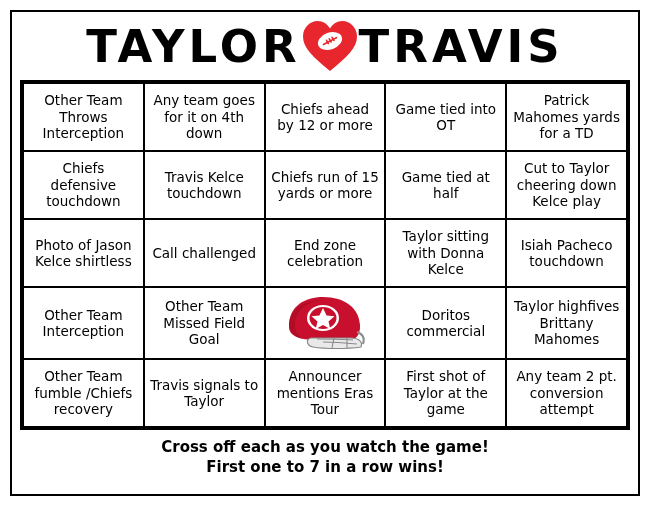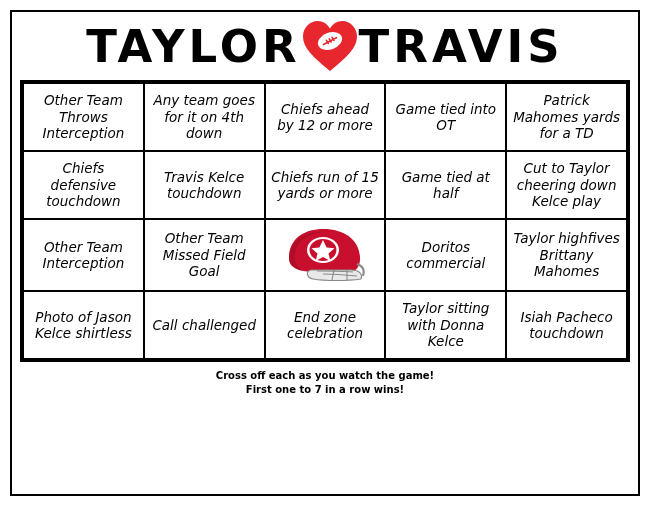--- a/index.html
+++ b/index.html
@@ -64,21 +64,20 @@
     width: 58px;
     height: 54px;
   }
   .grid-wrap {
     position: relative;
     z-index: 2;
     width: 610px;
     margin-top: 2px;
     border: 2px solid #000;
     box-sizing: border-box;
-    font-style: italic;
   }
   table.bingo {
     border-collapse: collapse;
     width: 100%;
     table-layout: fixed;
   }
   table.bingo td {
     border: 2px solid #000;
     width: 20%;
     height: 68px;
@@ -107,21 +106,21 @@
   .footer {
     position: relative;
     z-index: 2;
     width: 610px;
     margin-top: 7px;
     text-align: center;
   }
   .footer div {
     font-family: "DejaVu Sans", sans-serif;
     font-weight: bold;
-    font-size: 10px;
+    font-size: 15px;
     line-height: 1.35;
     color: #000;
   }
 </style>
 </head>
 <body>
 
 <div class="card">
 
   <div class="outer-border"></div>
@@ -152,20 +151,27 @@
           <td>Chiefs ahead by 12 or more</td>
           <td>Game tied into OT</td>
           <td>Patrick Mahomes yards for a TD</td>
         </tr>
         <tr>
           <td>Chiefs defensive touchdown</td>
           <td>Travis Kelce touchdown</td>
           <td>Chiefs  run of 15 yards or more</td>
           <td>Game tied at half</td>
           <td>Cut to Taylor cheering down Kelce play</td>
+        </tr>
+        <tr>
+          <td>Photo of Jason Kelce shirtless</td>
+          <td>Call challenged</td>
+          <td>End zone celebration</td>
+          <td>Taylor sitting with Donna Kelce</td>
+          <td>Isiah Pacheco touchdown</td>
         </tr>
         <tr>
           <td>Other Team Interception</td>
           <td>Other Team Missed Field Goal</td>
           <td class="free-cell">
             <div class="helmet">
               <svg width="96" height="62" viewBox="0 0 96 62" xmlns="http://www.w3.org/2000/svg">
                 <path d="M12 34 C 12 14, 28 5, 46 5 C 68 5, 82 16, 83 33 C 83.6 41, 80 47, 74 48 L 40 48 C 22 48, 12 44, 12 34 Z" fill="#c8102e"></path>
                 <path d="M12 34 C 12 40, 16 45, 26 47 C 20 43, 18 38, 18 33 C 18 18, 31 9, 46 8 C 30 7, 12 16, 12 34 Z" fill="#9e0b22" opacity="0.55"></path>
                 <ellipse cx="46" cy="26" rx="16" ry="13" fill="#ffffff"></ellipse>
@@ -177,25 +183,25 @@
                 <path d="M57 46 L 55 56" stroke="#8a8a8a" stroke-width="1.1" fill="none"></path>
                 <path d="M70 46 L 70 56" stroke="#8a8a8a" stroke-width="1.1" fill="none"></path>
                 <path d="M80 40 C 86 42, 88 46, 86 52" stroke="#8a8a8a" stroke-width="2" fill="none"></path>
               </svg>
             </div>
           </td>
           <td>Doritos commercial</td>
           <td>Taylor highfives Brittany Mahomes</td>
         </tr>
         <tr>
-          <td>Photo of Jason Kelce shirtless</td>
-          <td>Call challenged</td>
-          <td>End zone celebration</td>
-          <td>Taylor sitting with Donna Kelce</td>
-          <td>Isiah Pacheco touchdown</td>
+          <td>Other Team fumble /Chiefs recovery</td>
+          <td>Travis signals to Taylor</td>
+          <td>Announcer mentions Eras Tour</td>
+          <td>First shot of Taylor at the game</td>
+          <td>Any team 2 pt. conversion attempt</td>
         </tr>
       </tbody>
     </table>
   </div>
 
   <div class="footer">
     <div>Cross off each as you watch the game!</div>
     <div>First one to 7 in a row wins!</div>
   </div>
 

